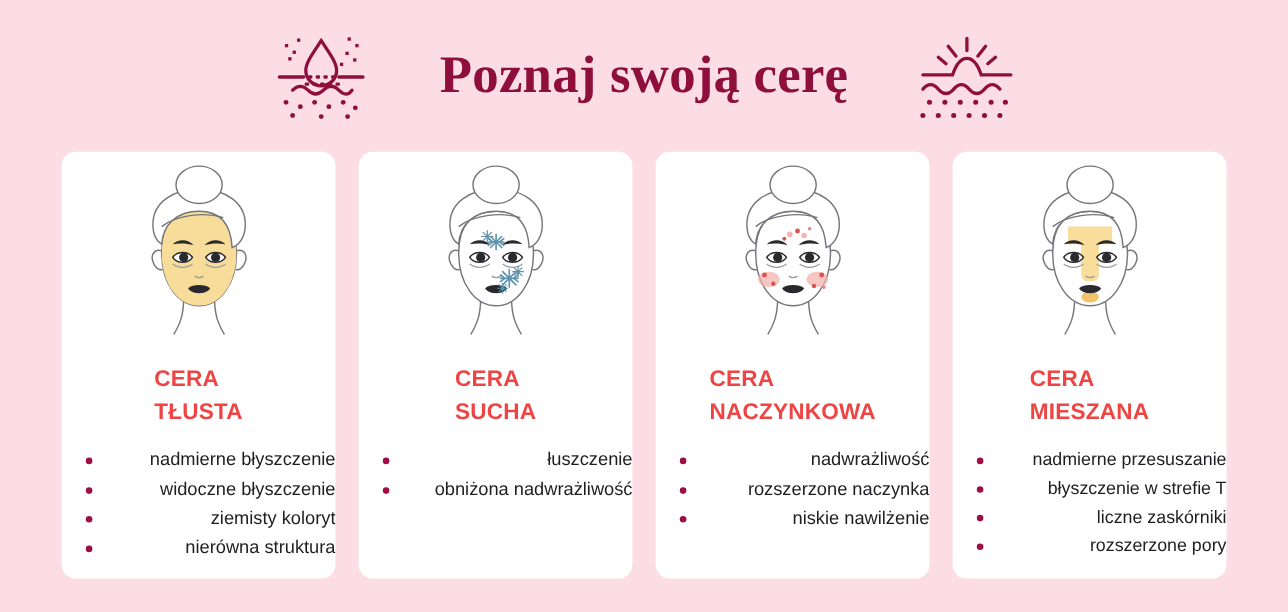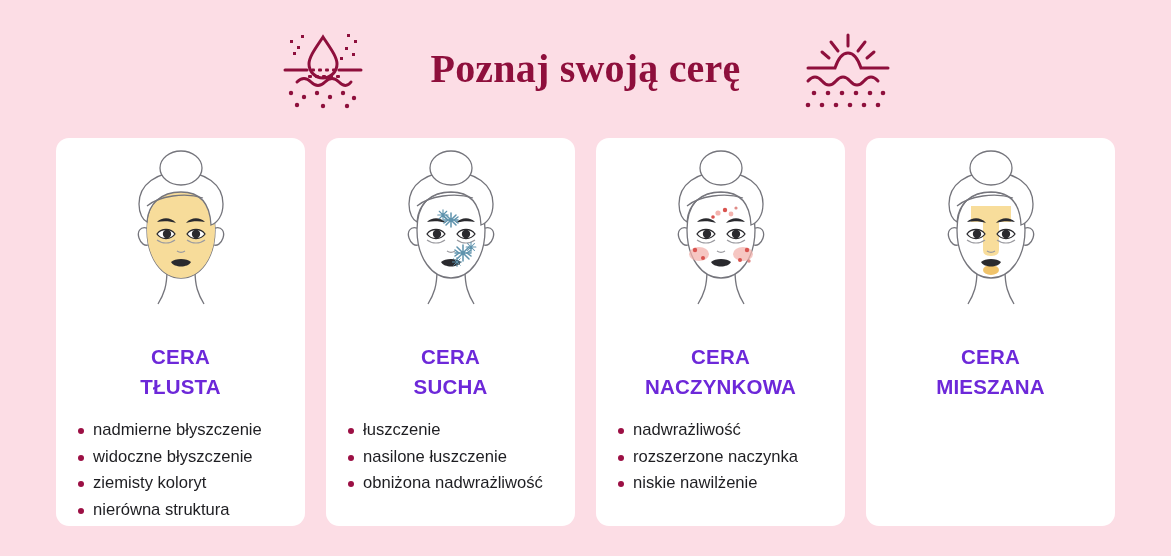--- a/index.html
+++ b/index.html
@@ -19,21 +19,21 @@
   .header {
     height: 138px;
     display: flex;
     align-items: center;
     justify-content: center;
     gap: 60px;
   }
   .header-title {
     font-family: "Liberation Serif", serif;
     font-weight: bold;
-    font-size: 40px;
+    font-size: 48px;
     color: #8e0f3c;
     letter-spacing: 0.2px;
     white-space: nowrap;
     line-height: 1;
   }
   .header-icon {
     width: 96px;
     height: 96px;
     flex: 0 0 auto;
   }
@@ -62,45 +62,46 @@
   .face-wrap {
     width: 200px;
     height: 172px;
     display: flex;
     align-items: flex-start;
     justify-content: center;
   }
   .face-svg { display: block; }
 
   .card-title {
-    color: #6d28d9;
+    color: #ef4444;
     font-size: 20.5px;
     font-weight: bold;
-    text-align: center;
+    text-align: left;
     line-height: 1.48;
-    margin-top: 20px;
+    margin-top: 8px;
     letter-spacing: 0.2px;
   }
   .card-title .t-line { display: block; }
 
   .bullets {
     list-style: none;
     margin: 14px 0 0 0;
     padding: 0 0 0 22px;
     align-self: flex-start;
     width: 100%;
     box-sizing: border-box;
   }
   .bullets li {
     position: relative;
     font-size: 16.6px;
     color: #1e1e22;
     line-height: 1.62;
     padding-left: 15px;
     white-space: nowrap;
+    text-align: right;
   }
   .bullets li::before {
     content: "";
     position: absolute;
     left: 0;
     top: 11px;
     width: 6px;
     height: 6px;
     border-radius: 50%;
     background: #9c0f44;
@@ -277,21 +278,20 @@
           </g>
         </g>
       </svg>
     </div>
     <div class="card-title">
       <span class="t-line">CERA</span>
       <span class="t-line">SUCHA</span>
     </div>
     <ul class="bullets">
       <li>łuszczenie</li>
-      <li>nasilone łuszczenie</li>
       <li>obniżona nadwrażliwość</li>
     </ul>
   </div>
 
   <div class="card">
     <div class="face-wrap">
       <svg class="face-svg" viewBox="0 0 200 176" width="200" height="176">
         <path d="M86 120 c0 16 -3 24 -9 34 M114 120 c0 16 3 24 9 34" fill="none" stroke="#75757c" stroke-width="1.3"></path>
         <path d="M66 78 c-7 -2 -10 4 -8 10 c2 6 6 8 9 7" fill="#fff" stroke="#75757c" stroke-width="1.3"></path>
         <path d="M134 78 c7 -2 10 4 8 10 c-2 6 -6 8 -9 7" fill="#fff" stroke="#75757c" stroke-width="1.3"></path>
@@ -372,15 +372,21 @@
         <path d="M76 90 c5 4 13 4 18 0" fill="none" stroke="#9b9ba0" stroke-width="1.1"></path>
         <path d="M106 90 c5 4 13 4 18 0" fill="none" stroke="#9b9ba0" stroke-width="1.1"></path>
         <path d="M96 101 c3 2 5 2 8 0" fill="none" stroke="#9b9ba0" stroke-width="1.2"></path>
         <path d="M90 112 c4 -4 16 -4 20 0 c-3 6 -17 6 -20 0 Z" fill="#2a2a2e"></path>
       </svg>
     </div>
     <div class="card-title">
       <span class="t-line">CERA</span>
       <span class="t-line">MIESZANA</span>
     </div>
+    <ul class="bullets">
+      <li>nadmierne przesuszanie</li>
+      <li>błyszczenie w strefie T</li>
+      <li>liczne zaskórniki</li>
+      <li>rozszerzone pory</li>
+    </ul>
   </div>
 
 </div>
 
 </body></html>

